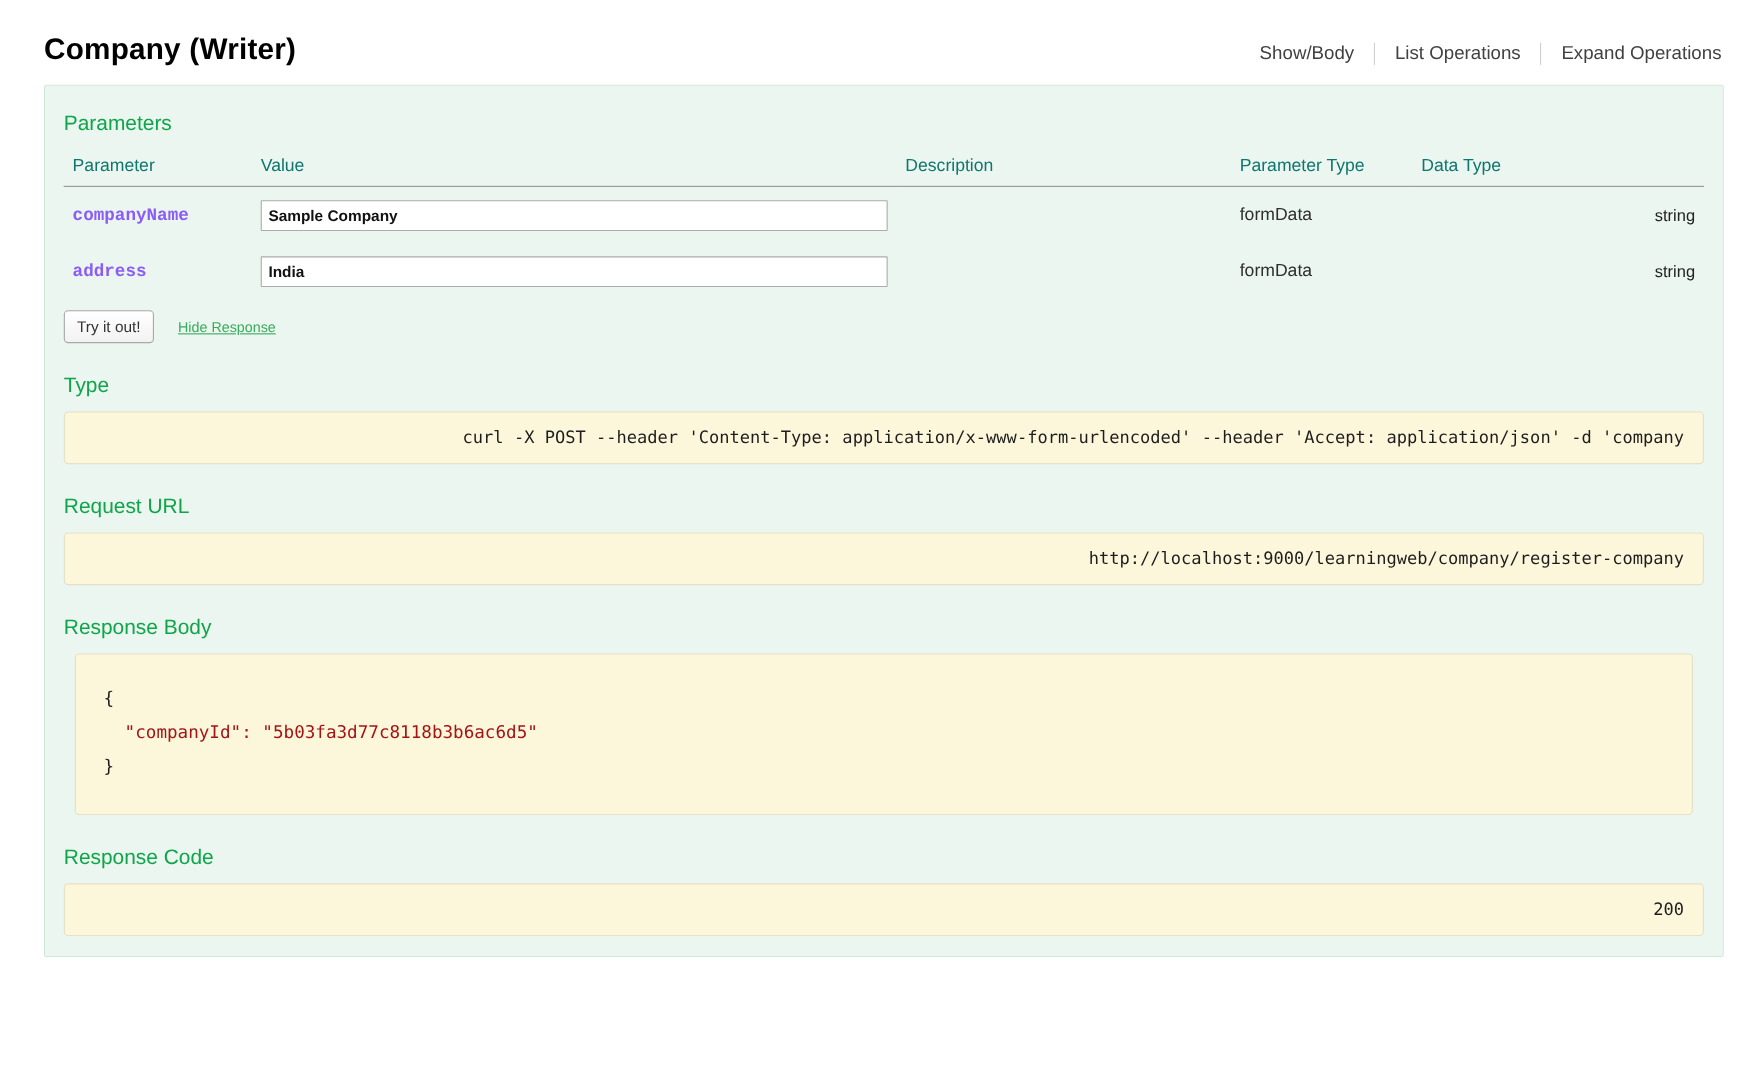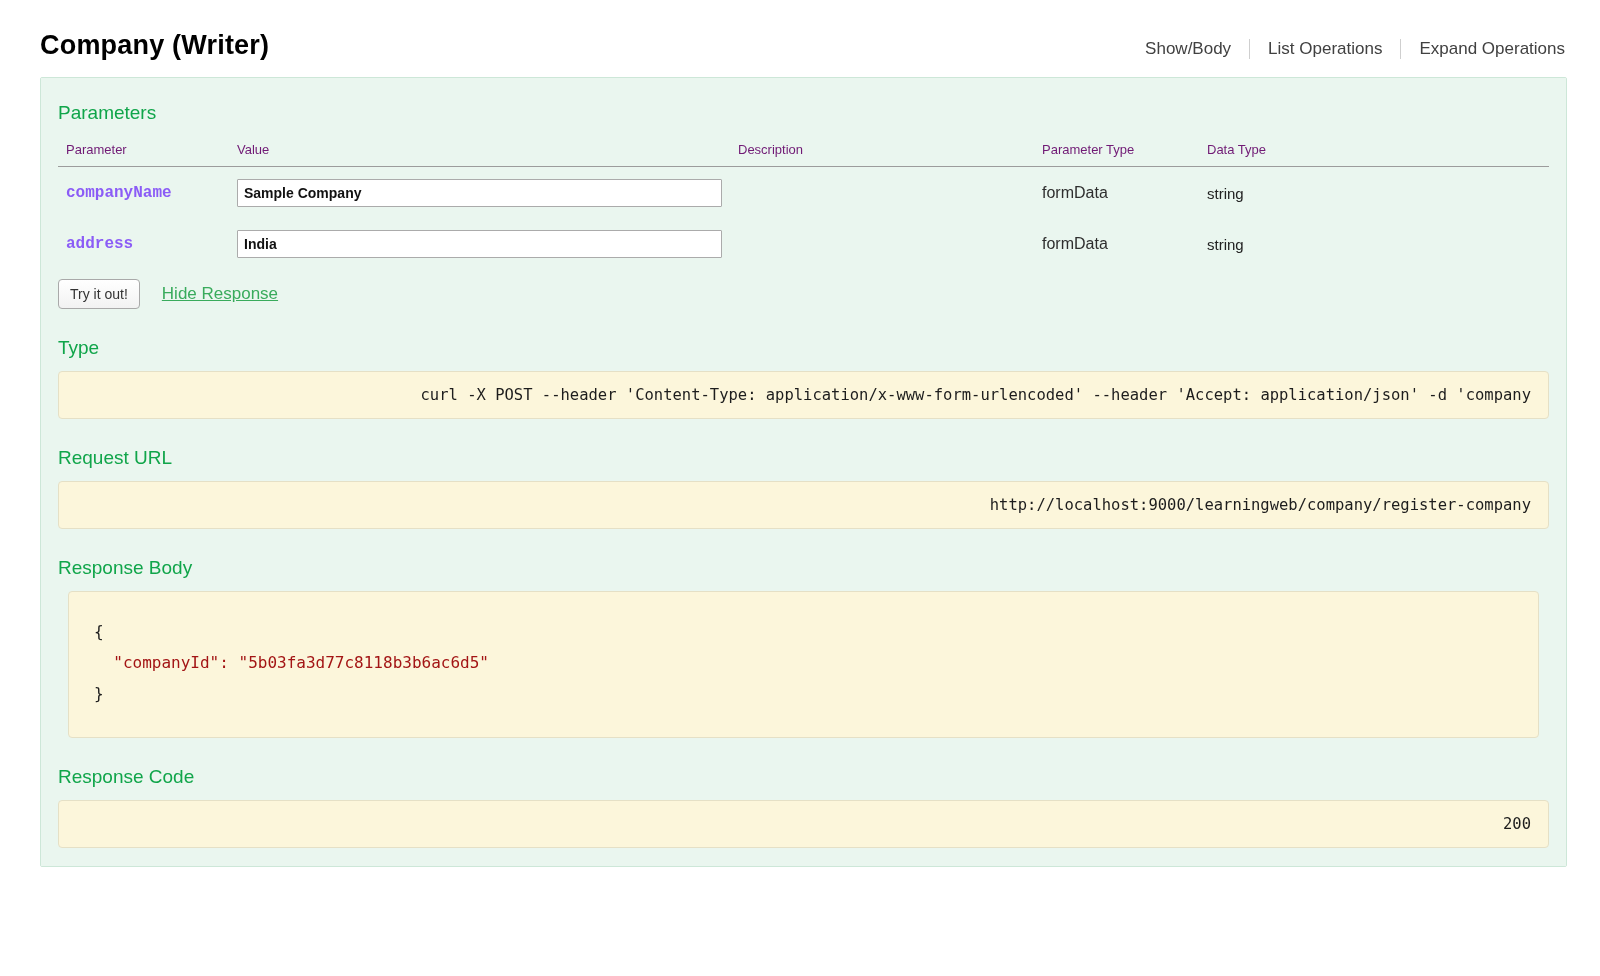--- a/index.html
+++ b/index.html
@@ -89,74 +89,74 @@
 
   
   table.params {
     width: 100%;
     border-collapse: collapse;
     margin-bottom: 10px;
   }
   table.params th {
     text-align: left;
     font-weight: normal;
-    font-size: 13px;
-    color: #701a75;
+    font-size: 16px;
+    color: #0f766e;
     padding: 6px 8px 9px 8px;
     border-bottom: 1px solid #9c9c9c;
   }
   table.params td {
     padding: 12px 8px 11px 8px;
     vertical-align: middle;
   }
   col.c-param { width: 171px; }
   col.c-value { width: 500px; }
   col.c-desc  { width: 304px; }
   col.c-ptype { width: 165px; }
   col.c-dtype { width: auto; }
   .param-name {
     font-family: Liberation Mono, monospace;
     font-weight: bold;
     font-size: 16px;
     color: #8b5cf6;
   }
   .param-value-input {
-    width: 485px;
+    width: 570px;
     height: 28px;
     border: 1px solid #ababab;
     border-radius: 1px;
     padding: 3px 6px;
     font-family: "Liberation Sans", sans-serif;
     font-size: 14px;
     font-weight: bold;
     color: #111;
     background: #fff;
   }
   .param-type-cell { font-size: 16px; color: #2e2e2e; }
-  .data-type-cell  { font-size: 15px; color: #222; }
+  .data-type-cell  { font-size: 15px; color: #222; text-align: right; }
 
   
   .actions-row {
     display: flex;
     align-items: center;
     margin: 2px 0 2px 0;
   }
   .try-btn {
     font-family: "Liberation Sans", sans-serif;
     font-size: 14px;
     color: #333;
     background: linear-gradient(#ffffff, #f2f2f2);
     border: 1px solid #a9a9a9;
     border-radius: 4px;
     padding: 6px 11px;
     cursor: pointer;
   }
   .hide-response {
     margin-left: 22px;
-    font-size: 17px;
+    font-size: 13px;
     color: #39ab5c;
     text-decoration: underline;
     cursor: pointer;
   }
 
   
   .code-block {
     background: #fcf6db;
     border: 1px solid #e5e0c6;
     border-radius: 4px;

